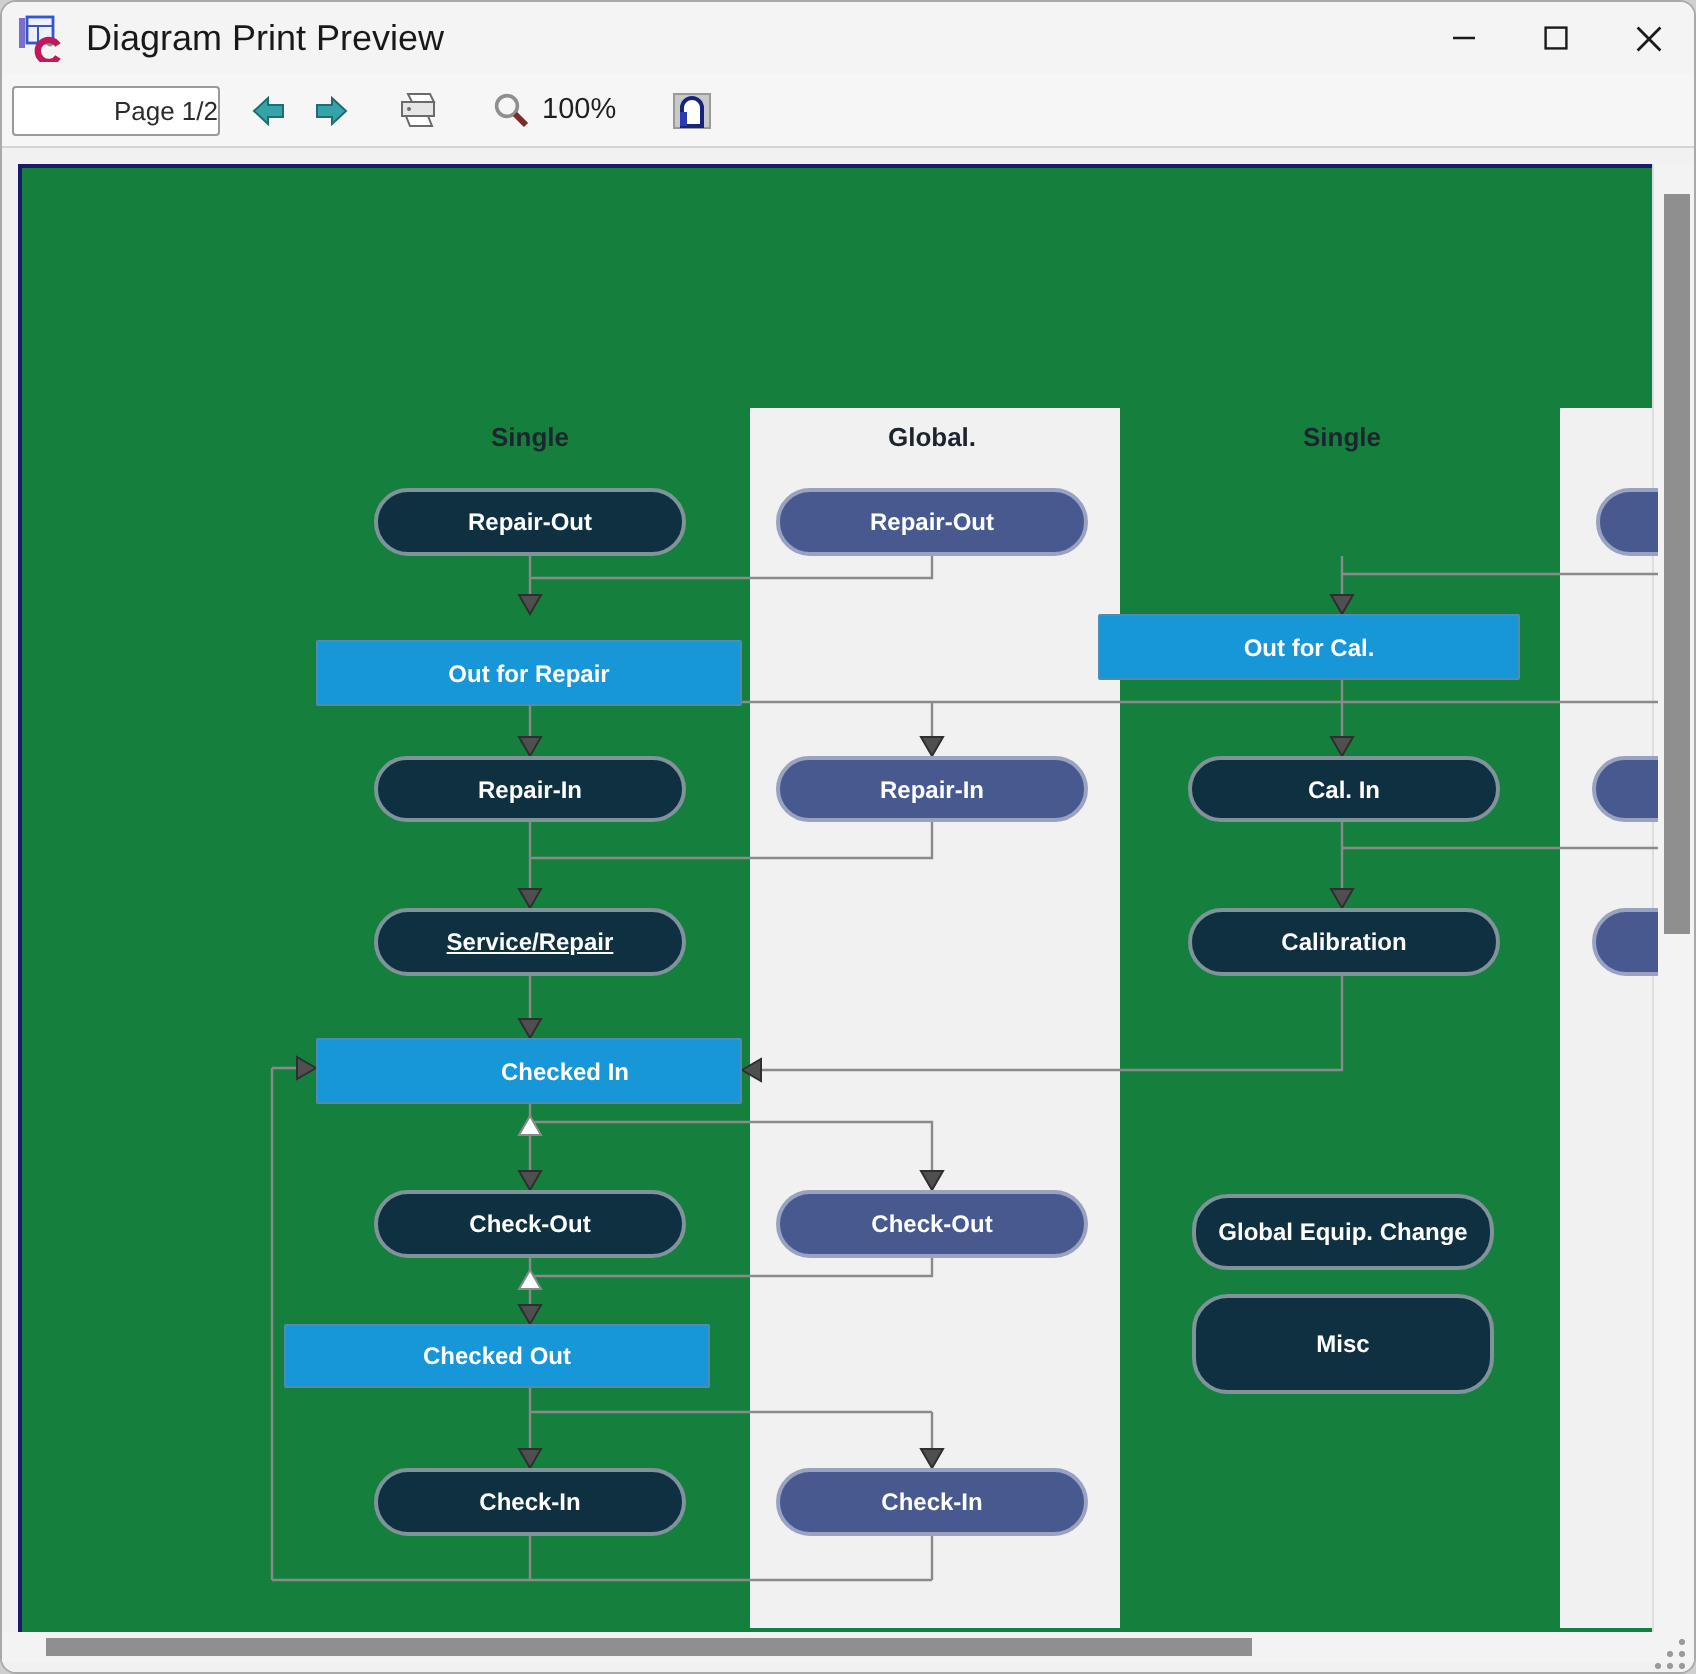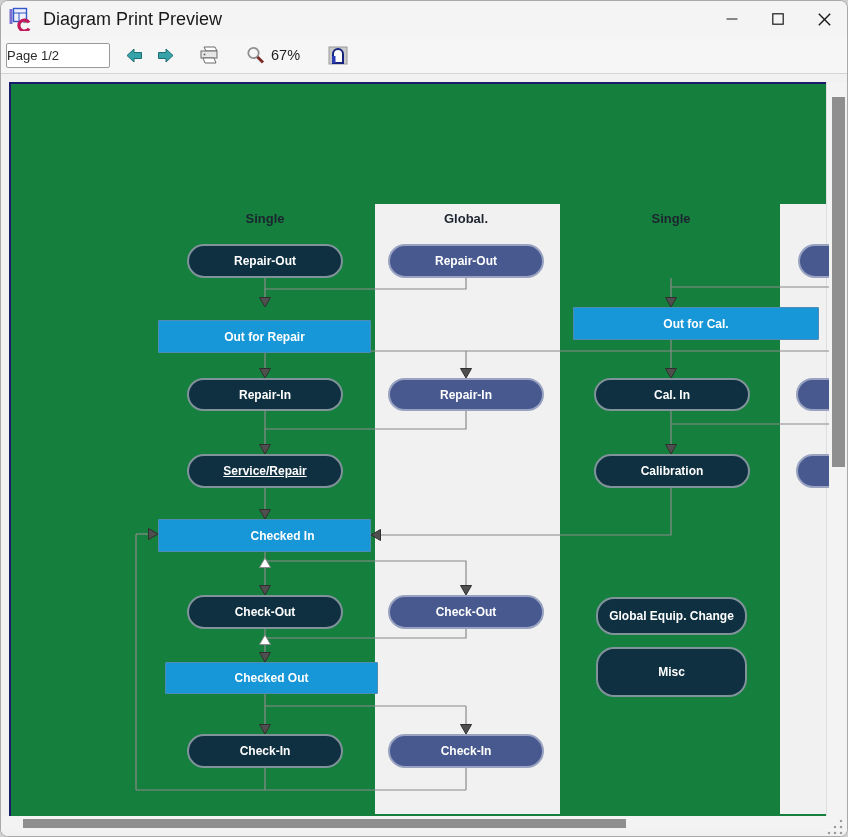--- a/index.html
+++ b/index.html
@@ -8,21 +8,21 @@
   
   .titlebar{height:36px;display:flex;align-items:center;background:#f4f4f4;}
   .app-icon{width:24px;height:24px;margin-left:8px;flex:0 0 auto;}
   .title-text{margin-left:10px;font-size:18px;color:#191919;}
   .win-buttons{margin-left:auto;display:flex;height:36px;}
   .win-btn{width:46px;height:36px;display:flex;align-items:center;justify-content:center;cursor:default;}
   .win-btn svg{display:block;}
   
   .toolbar{height:36px;display:flex;align-items:center;background:#f6f6f6;border-bottom:1px solid #d4d4d4;}
   .page-box{width:102px;height:23px;margin-left:5px;background:#fff;border:1px solid #9a9a9a;border-radius:2px;
-            display:flex;align-items:center;justify-content:flex-start;font-size:13px;color:#2b2b2b;}
+            display:flex;align-items:center;justify-content:flex-end;font-size:13px;color:#2b2b2b;}
   .tb-icon{display:flex;align-items:center;justify-content:center;}
   .zoom-label{font-size:14.5px;color:#1f1f1f;margin-left:6px;}
   
   .preview{position:relative;width:848px;height:765px;background:#f1f1f1;}
   .page{position:absolute;left:8px;top:8px;width:818px;height:732px;background:#15803d;
         border:2px solid #1b1b6e;box-sizing:content-box;overflow:hidden;}
   .band{position:absolute;z-index:0;}
   .col-header{position:absolute;z-index:3;transform:translateX(-50%);font-size:13px;font-weight:bold;color:#1d2430;white-space:nowrap;}
   .node{position:absolute;z-index:2;display:flex;align-items:center;justify-content:center;
         box-sizing:border-box;font-weight:bold;font-size:12px;color:#ffffff;white-space:nowrap;}
@@ -100,21 +100,21 @@
         <circle cx="6.5" cy="8.5" r="1" fill="#6b6b6b"></circle>
         <polygon points="5,12 16,12 18,17 7,17" fill="#ffffff" stroke="#6b6b6b" stroke-width="1"></polygon>
       </svg>
     </div>
     <div class="tb-icon" style="margin-left:26px;">
       <svg width="19" height="19" viewBox="0 0 19 19">
         <circle cx="7.5" cy="7" r="5.2" fill="none" stroke="#8f8f8f" stroke-width="1.8"></circle>
         <line x1="11.5" y1="11" x2="17" y2="16.5" stroke="#7c2a2a" stroke-width="3"></line>
       </svg>
     </div>
-    <span class="zoom-label">67%</span>
+    <span class="zoom-label">100%</span>
     <div class="tb-icon" style="margin-left:28px;">
       <svg width="20" height="19" viewBox="0 0 20 19">
         <rect x="1" y="1" width="18" height="17" fill="#c9c9c9" stroke="#9a9a9a" stroke-width="1"></rect>
         <path d="M5 17 V8 A5 5 0 0 1 15 8 V17 Z" fill="#ffffff" stroke="#16247e" stroke-width="2"></path>
         <rect x="4" y="10" width="3.5" height="7" fill="#2a3bb8"></rect>
       </svg>
     </div>
   </div>
 
   <div class="preview">
@@ -173,21 +173,21 @@
         <div class="node pill-dark" style="left: 176px; top: 160px; width: 156px; height: 34px;">
           <span>Repair-Out</span>
         </div>
         <div class="node pill-slate" style="left: 377px; top: 160px; width: 156px; height: 34px;">
           <span>Repair-Out</span>
         </div>
         <div class="node pill-slate" style="left: 787px; top: 160px; width: 120px; height: 34px;"></div>
         <div class="node rect-blue" style="left: 147px; top: 236px; width: 213px; height: 33px;">
           <span>Out for Repair</span>
         </div>
-        <div class="node rect-blue" style="left: 562px; top: 223px; width: 246px; height: 33px;">
+        <div class="node rect-blue" style="left: 538px; top: 223px; width: 211px; height: 33px;">
           <span>Out for Cal.</span>
         </div>
         <div class="node pill-dark" style="left: 176px; top: 294px; width: 156px; height: 33px;">
           <span>Repair-In</span>
         </div>
         <div class="node pill-slate" style="left: 377px; top: 294px; width: 156px; height: 33px;">
           <span>Repair-In</span>
         </div>
         <div class="node pill-dark" style="left: 583px; top: 294px; width: 156px; height: 33px;">
           <span>Cal. In</span>
@@ -208,21 +208,21 @@
         </div>
         <div class="node pill-slate" style="left: 377px; top: 511px; width: 156px; height: 34px;">
           <span>Check-Out</span>
         </div>
         <div class="node pill-dark" style="left: 585px; top: 513px; width: 151px; height: 38px;">
           <span>Global Equip. Change</span>
         </div>
         <div class="node pill-dark" style="left: 585px; top: 563px; width: 151px; height: 50px;">
           <span>Misc</span>
         </div>
-        <div class="node rect-blue" style="left: 154px; top: 578px; width: 213px; height: 32px;">
+        <div class="node rect-blue" style="left: 131px; top: 578px; width: 213px; height: 32px;">
           <span>Checked Out</span>
         </div>
         <div class="node pill-dark" style="left: 176px; top: 650px; width: 156px; height: 34px;">
           <span>Check-In</span>
         </div>
         <div class="node pill-slate" style="left: 377px; top: 650px; width: 156px; height: 34px;">
           <span>Check-In</span>
         </div>
       </div>
 

